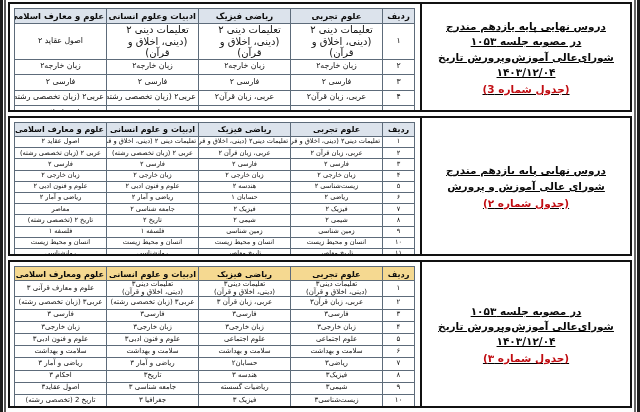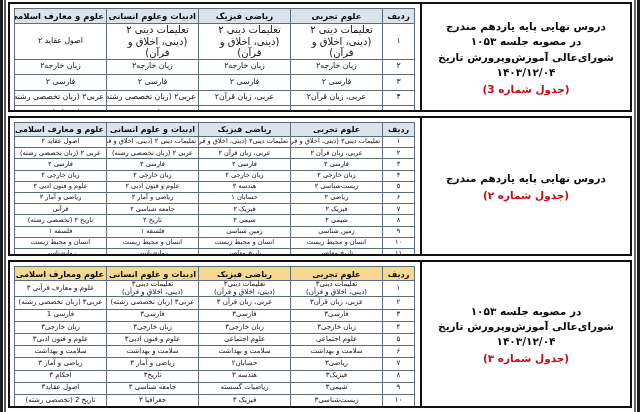--- a/index.html
+++ b/index.html
@@ -63,20 +63,21 @@
     flex: 0 0 210px;
     border-left: 2px solid #111;
     box-sizing: border-box;
     display: flex;
     flex-direction: column;
     align-items: center;
     justify-content: center;
     padding: 6px 6px;
     text-align: center;
     background: #fff;
+    text-decoration: underline;
   }
   .note-line {
     font-size: 10.5px;
     font-weight: bold;
     color: #0a0a0a;
     line-height: 1.45;
     white-space: nowrap;
   }
   .note-tag {
     margin-top: 3px;
@@ -279,21 +280,21 @@
               <td>ریاضی ۲</td>
               <td>حسابان ۱</td>
               <td>ریاضی و آمار ۲</td>
               <td>ریاضی و آمار ۲</td>
             </tr>
             <tr>
               <td>۷</td>
               <td>فیزیک ۲</td>
               <td>فیزیک ۲</td>
               <td>جامعه شناسی ۲</td>
-              <td>قرآنی</td>
+              <td>معاصر</td>
             </tr>
             <tr>
               <td>۸</td>
               <td>شیمی ۲</td>
               <td>شیمی ۲</td>
               <td>تاریخ ۲</td>
               <td>تاریخ ۲ (تخصصی رشته)</td>
             </tr>
             <tr>
               <td>۹</td>
@@ -314,20 +315,21 @@
               <td>تاریخ معاصر</td>
               <td>تاریخ معاصر</td>
               <td>روانشناسی</td>
               <td>روانشناسی</td>
             </tr>
           </tbody>
       </table>
     </div>
     <aside class="note">
       <div class="note-line">دروس نهایی پایه یازدهم مندرج</div>
+      <div class="note-line">شورای عالی آموزش و پرورش</div>
       <div class="note-tag">(جدول شماره ۲)</div>
     </aside>
   </section>
 
   <section class="panel p3">
     <div class="tablewrap">
       <table class="grid theme-amber t3">
         <colgroup>
           <col class="c-num">
             <col class="c-col">
@@ -357,21 +359,21 @@
               <td>عربی، زبان قرآن۳</td>
               <td>عربی، زبان قرآن ۳</td>
               <td>عربی۳ (زبان تخصصی رشته)</td>
               <td>عربی۳ (زبان تخصصی رشته)</td>
             </tr>
             <tr>
               <td>۳</td>
               <td>فارسی۳</td>
               <td>فارسی۳</td>
               <td>فارسی۳</td>
-              <td>فارسی 1</td>
+              <td>فارسی ۳</td>
             </tr>
             <tr>
               <td>۴</td>
               <td>زبان خارجی۳</td>
               <td>زبان خارجی۳</td>
               <td>زبان خارجی۳</td>
               <td>زبان خارجی۳</td>
             </tr>
             <tr>
               <td>۵</td>

